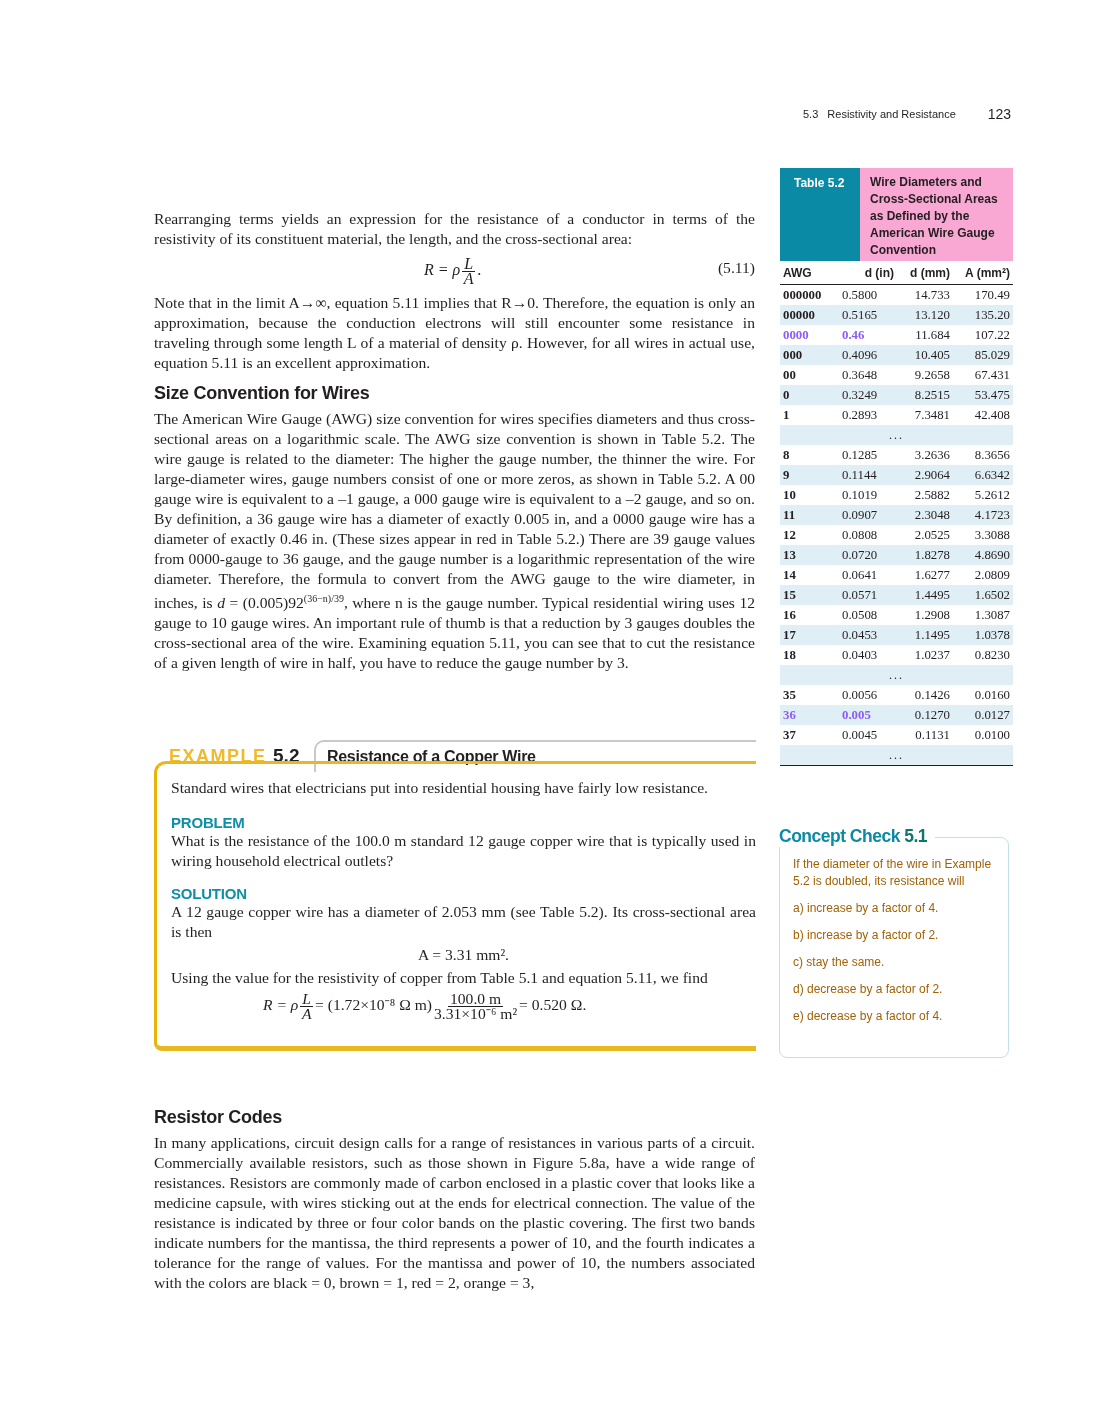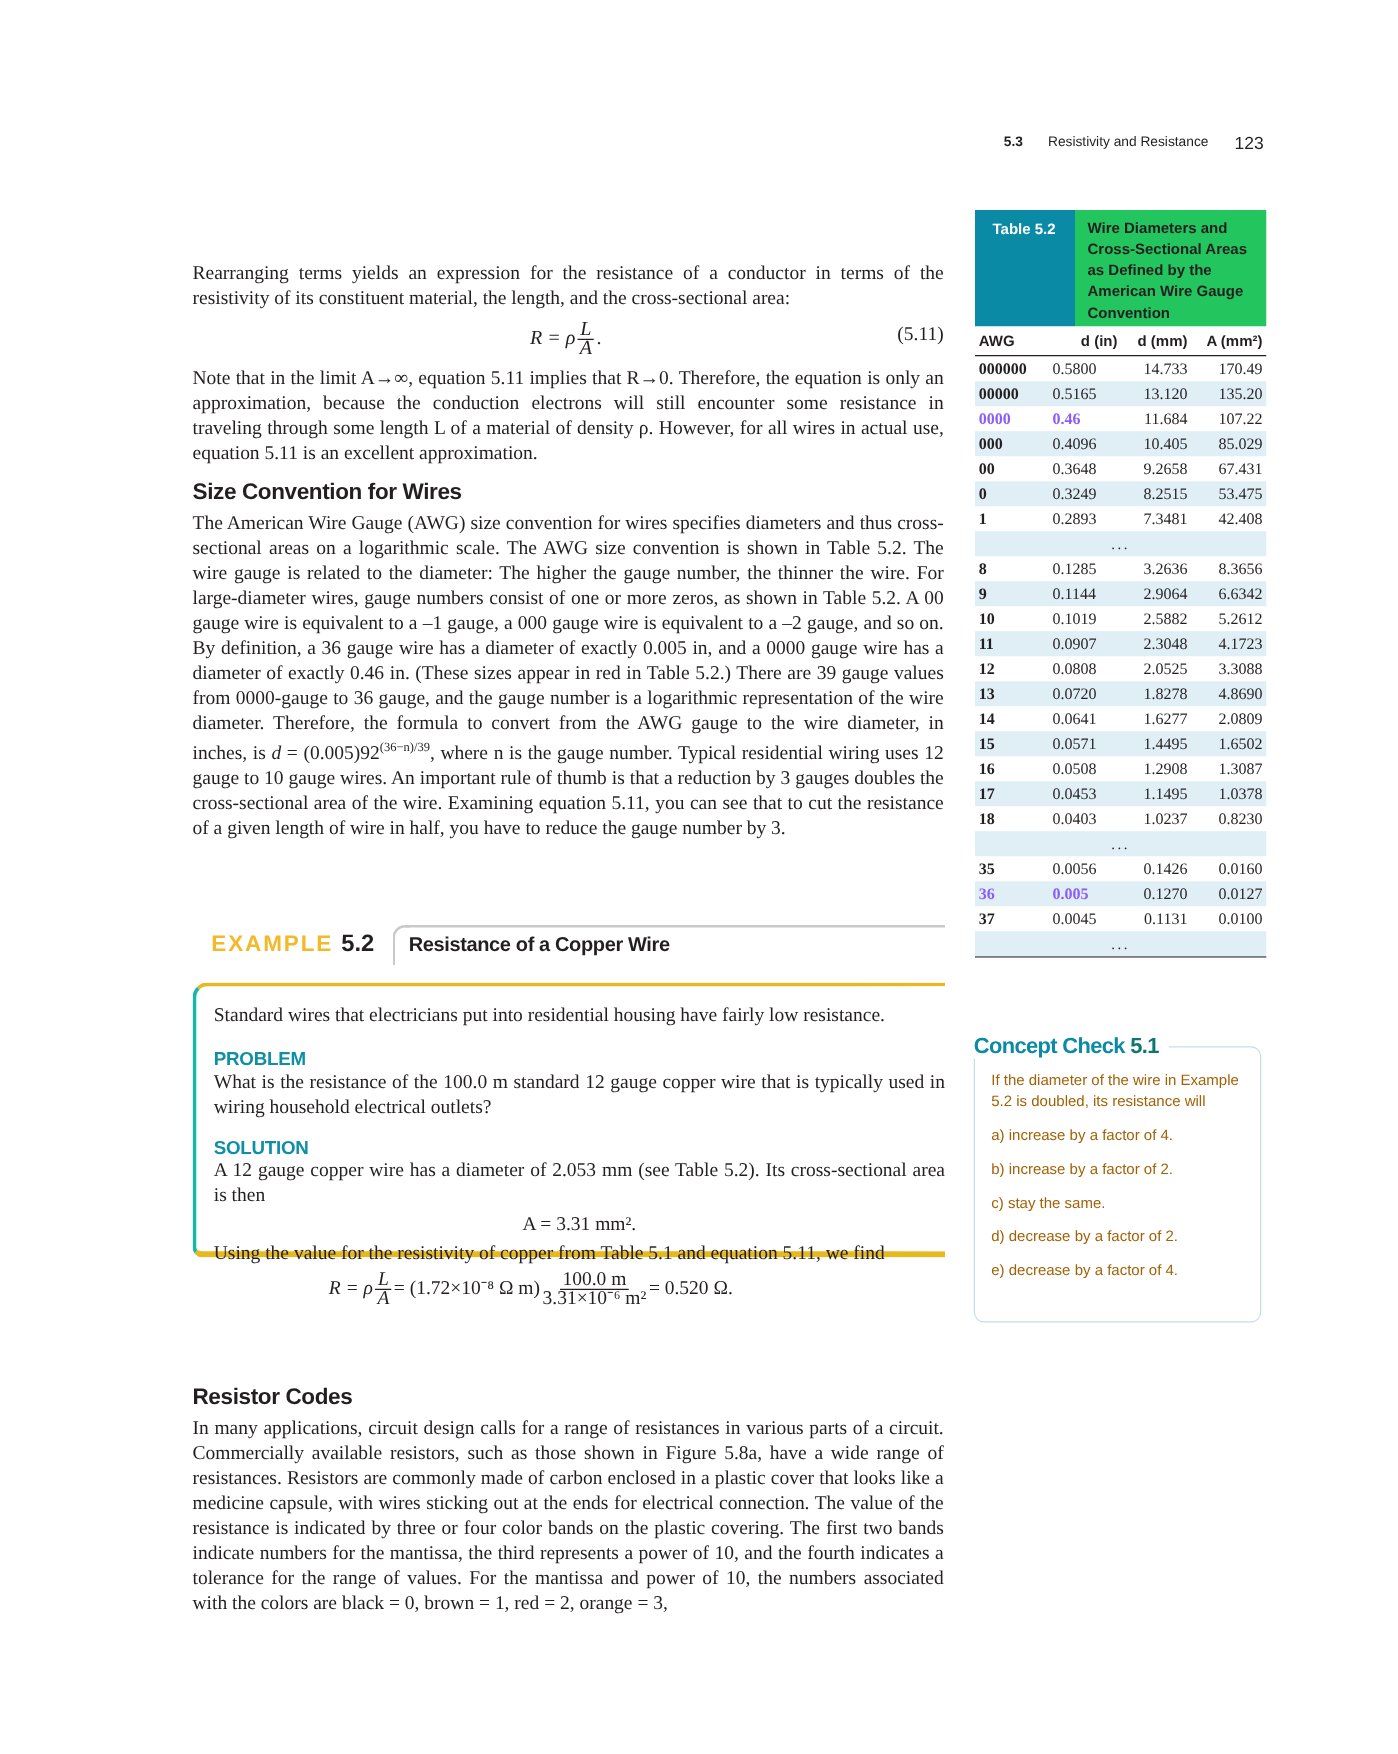--- a/index.html
+++ b/index.html
@@ -1,20 +1,20 @@
 <!DOCTYPE html>
 <html><head>
 <meta charset="utf-8">
 <style>
   * { box-sizing: border-box; margin: 0; padding: 0; }
   html, body { width: 1118px; height: 1403px; background: #ffffff; }
   body { position: relative; font-family: "Liberation Serif", serif; color: #231f20; overflow: hidden; }
 
   .running-head { position: absolute; top: 108px; left: 803px; width: 210px; font-family: "Liberation Sans", sans-serif; font-size: 11px; color: #231f20; }
-  .running-head .sec { font-weight: bold; margin-right: 17px; }
+  .running-head .sec { font-weight: normal; margin-right: 6px; }
   .running-head .page { position: absolute; right: 2px; top: -2px; font-weight: normal; font-size: 14px; }
 
   .main { position: absolute; left: 154px; width: 601px; }
   .para { font-size: 15.6px; line-height: 20px; text-align: justify; }
   .para i { font-style: italic; }
 
   .eq-row { position: relative; height: 40px; font-size: 16px; }
   .eq-row .eq { position: absolute; left: 270px; top: 8px; }
   .eq-row .num { position: absolute; right: 0; top: 10px; font-size: 15.6px; }
   .frac { display: inline-flex; flex-direction: column; align-items: center; vertical-align: middle; line-height: 14px; margin: 0 2px; }
@@ -24,33 +24,33 @@
 
   h2 { font-family: "Liberation Sans", sans-serif; font-weight: bold; font-size: 18px; color: #231f20; letter-spacing: -0.3px; }
 
   
   .example { position: absolute; left: 154px; top: 740px; width: 602px; height: 320px; }
   .ex-head-line { position: absolute; left: 170px; top: 0; right: 0; height: 2px; background: #c9c9c9; border-top-left-radius: 10px; }
   .ex-label { position: absolute; left: 15px; top: 5px; font-family: "Liberation Sans", sans-serif; font-weight: bold; font-size: 18px; letter-spacing: 1.5px; color: #f2b92a; }
   .ex-label b { color: #231f20; letter-spacing: 0; font-size: 19px; }
   .ex-title { position: absolute; left: 173px; top: 8px; font-family: "Liberation Sans", sans-serif; font-weight: bold; font-size: 16px; color: #231f20; letter-spacing: -0.3px; }
   .ex-tab { position: absolute; left: 160px; top: 0; width: 14px; height: 32px; border-left: 2px solid #c9c9c9; border-top: 2px solid #c9c9c9; border-top-left-radius: 10px; }
-  .ex-body { position: absolute; left: 0; top: 46px; width: 602px; height: 220px; border-left: 3px solid #14b8a6; border-top: 3px solid #e8b820; border-top-left-radius: 12px; border-bottom: 5px solid #e8b820; border-bottom-left-radius: 8px; }
+  .ex-body { position: absolute; left: 0; top: 21px; width: 602px; height: 290px; border-left: 3px solid #eab308; border-top: 3px solid #e8b820; border-top-left-radius: 12px; border-bottom: 5px solid #e8b820; border-bottom-left-radius: 8px; }
   .ex-body .inner { position: absolute; left: 14px; right: 0; top: 14px; }
   .ex-body .para { font-size: 15.6px; }
   .sub-head { font-family: "Liberation Sans", sans-serif; font-weight: bold; font-size: 15px; color: #0e8fa6; margin-top: 14px; letter-spacing: -0.2px; }
   .ex-eq-center { text-align: center; font-size: 15.6px; height: 26px; line-height: 26px; }
   .ex-eq-big { position: relative; height: 40px; font-size: 15.6px; }
   .ex-eq-big .eqline { position: absolute; left: 92px; top: 4px; white-space: nowrap; }
 
   
   .tbl { position: absolute; left: 780px; top: 168px; width: 233px; font-family: "Liberation Serif", serif; }
   .tbl-cap { display: flex; height: 93px; }
   .tbl-cap .tag { width: 80px; background: #0b8aa6; color: #ffffff; font-family: "Liberation Sans", sans-serif; font-weight: bold; font-size: 12px; padding: 8px 0 0 14px; }
-  .tbl-cap .title { flex: 1; background: #22c55e; font-family: "Liberation Sans", sans-serif; font-weight: bold; font-size: 12px; line-height: 17px; padding: 6px 8px 0 10px; color: #231f20; }
+  .tbl-cap .title { flex: 1; background: #f9a8d4; font-family: "Liberation Sans", sans-serif; font-weight: bold; font-size: 12px; line-height: 17px; padding: 6px 8px 0 10px; color: #231f20; }
   .tbl-head { display: flex; height: 24px; align-items: center; font-family: "Liberation Sans", sans-serif; font-weight: bold; font-size: 12px; border-bottom: 1.5px solid #231f20; }
   .row { display: flex; height: 20px; align-items: center; font-size: 12.8px; }
   .row.alt { background: #e0eef5; }
   .c0 { width: 60px; padding-left: 3px; font-weight: bold; }
   .c1 { width: 58px; padding-left: 2px; }
   .c2 { width: 58px; text-align: right; padding-right: 6px; }
   .c3 { width: 57px; text-align: right; padding-right: 3px; }
   .tbl-head .c0 { font-weight: bold; }
   .tbl-head .c1 { text-align: right; padding-right: 4px; }
   .tbl-head .c2 { text-align: right; }

